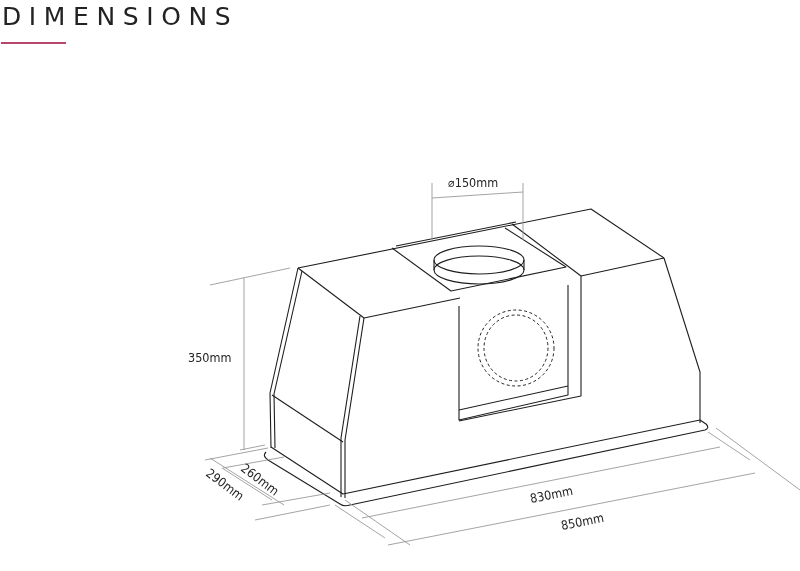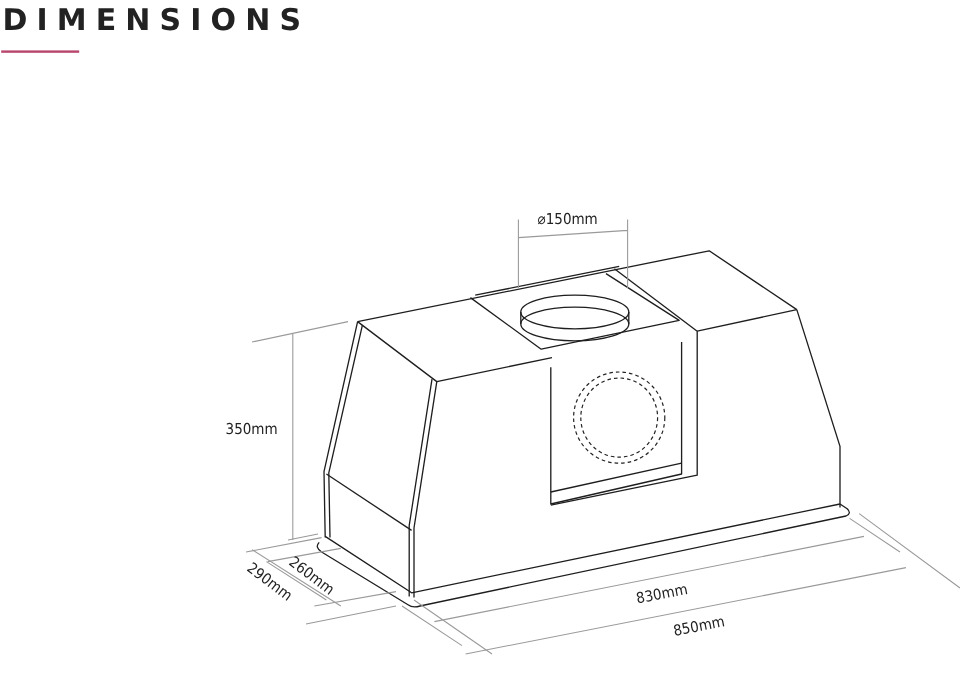--- a/index.html
+++ b/index.html
@@ -1,19 +1,19 @@
 <!DOCTYPE html>
 <html><head>
   <meta charset="utf-8">
   <style>
     html, body { margin: 0; padding: 0; background: #ffffff; }
     body { width: 800px; height: 571px; position: relative; overflow: hidden;
            font-family: "DejaVu Sans", "Liberation Sans", sans-serif; color: #222; }
     .title { position: absolute; left: 2px; top: 2px; font-size: 25px; letter-spacing: 7.6px;
-             font-weight: 700; color: #222; font-family: "DejaVu Sans", sans-serif; }
+             font-weight: 400; color: #222; font-family: "DejaVu Sans", sans-serif; }
     .title-underline { position: absolute; left: 1px; top: 42px; width: 65px; height: 2px; }
     svg { position: absolute; left: 0; top: 0; }
     .e { stroke: #1e1e1e; stroke-width: 1.1; fill: none; stroke-linejoin: round; }
     .d { stroke: #9a9a9a; stroke-width: 0.9; fill: none; }
     .dash { stroke: #222; stroke-width: 1; fill: none; stroke-dasharray: 3 2.5; }
     .lbl { font-family: "DejaVu Sans Condensed", "DejaVu Sans", sans-serif; font-size: 12.5px; fill: #222; }
   </style>
 </head>
 <body>
 

